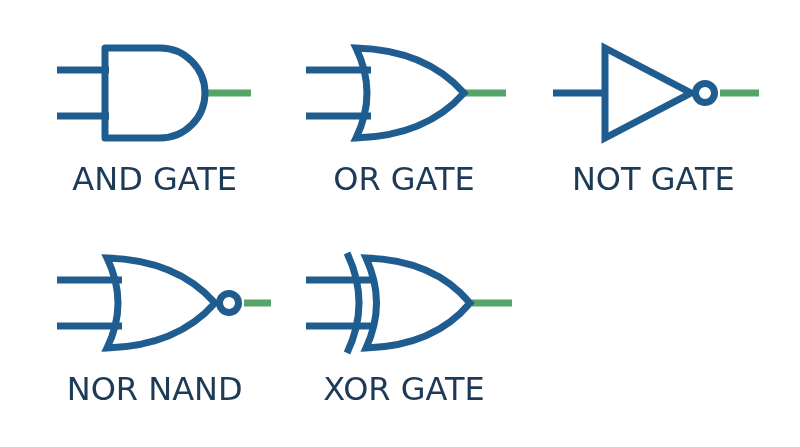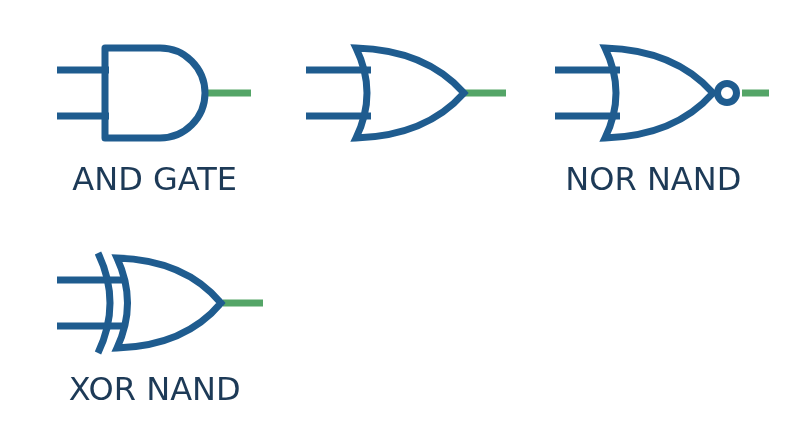--- a/index.html
+++ b/index.html
@@ -76,22 +76,32 @@
     <div class="label">AND GATE</div>
   </div>
 
   <div class="cell">
     <svg class="gate" viewBox="0 0 240 130">
       <line class="wire" x1="22" y1="42" x2="87" y2="42"></line>
       <line class="wire" x1="22" y1="88" x2="87" y2="88"></line>
       <line class="out" x1="181" y1="65" x2="222" y2="65"></line>
       <path class="body" d="M72,20 Q142,22 180,65 Q142,108 72,110 Q94,65 72,20 Z"></path>
     </svg>
+    <div class="label">OR GATE</div>
   </div>
 
+  <div class="cell">
+    <svg class="gate" viewBox="0 0 240 130">
+      <line class="wire" x1="20" y1="65" x2="75" y2="65"></line>
+      <line class="out" x1="187" y1="65" x2="226" y2="65"></line>
+      <path class="body" d="M72,20 L158,65 L72,110 Z"></path>
+      <circle class="bubble" cx="172" cy="65" r="9.5"></circle>
+    </svg>
+    <div class="label">NOT GATE</div>
+  </div>
 
 
   <div class="cell">
     <svg class="gate" viewBox="0 0 240 130">
       <line class="wire" x1="22" y1="42" x2="87" y2="42"></line>
       <line class="wire" x1="22" y1="88" x2="87" y2="88"></line>
       <line class="out" x1="209" y1="65" x2="236" y2="65"></line>
       <path class="body" d="M72,20 Q142,22 180,65 Q142,108 72,110 Q94,65 72,20 Z"></path>
       <circle class="bubble" cx="194" cy="65" r="9.5"></circle>
     </svg>
@@ -99,16 +109,16 @@
   </div>
 
   <div class="cell">
     <svg class="gate" viewBox="0 0 240 130">
       <line class="wire" x1="22" y1="42" x2="92" y2="42"></line>
       <line class="wire" x1="22" y1="88" x2="92" y2="88"></line>
       <line class="out" x1="188" y1="65" x2="228" y2="65"></line>
       <path class="wire" d="M63,15 Q87,65 63,115"></path>
       <path class="body" d="M82,20 Q150,22 186,65 Q150,108 82,110 Q103,65 82,20 Z"></path>
     </svg>
-    <div class="label">XOR NAND</div>
+    <div class="label">XOR GATE</div>
   </div>
 
 </div>
 
 </body></html>

